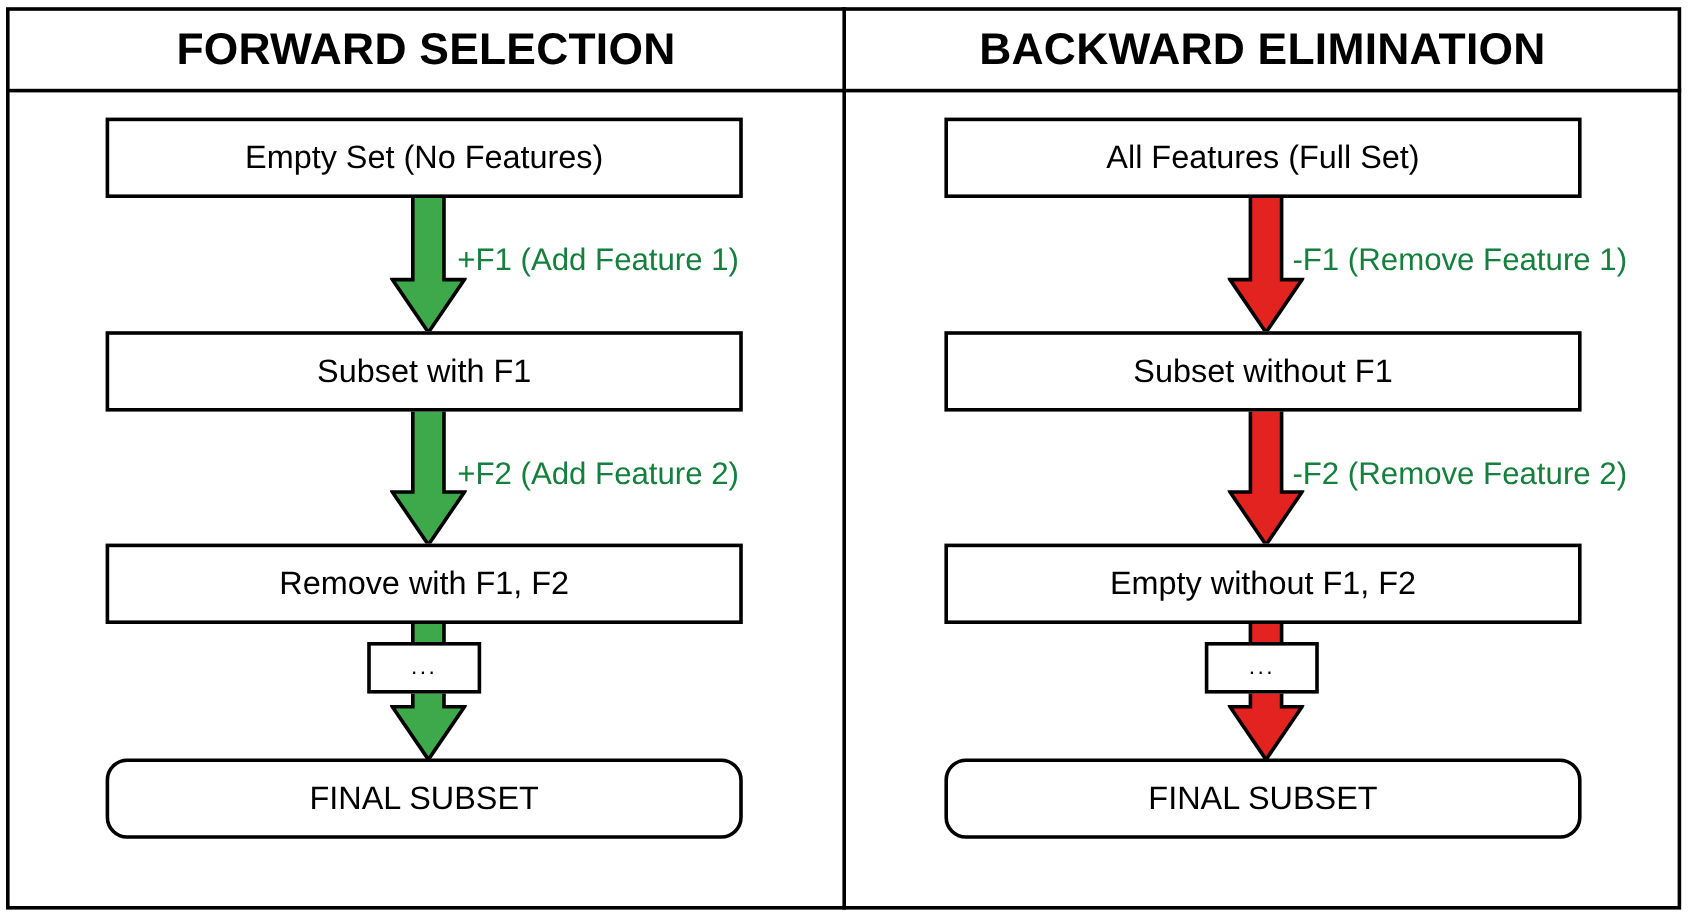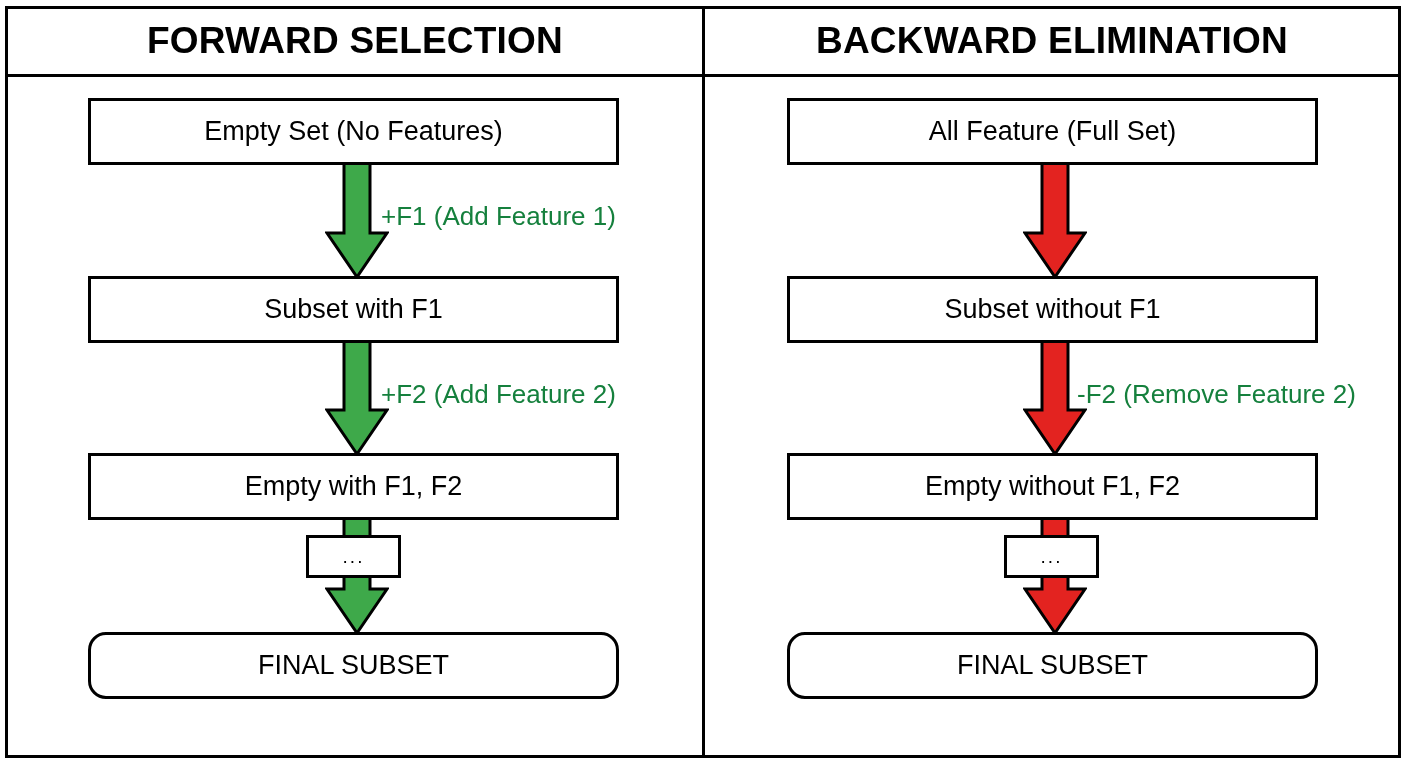--- a/index.html
+++ b/index.html
@@ -170,42 +170,43 @@
 
     <div class="node n1">Subset with F1</div>
 
     <div class="arrow a1">
       <svg viewBox="0 0 64 117" preserveAspectRatio="none">
         <polygon points="19,0 45,0 45,71 62,71 32,115 2,71 19,71" fill="#3EA94A" stroke="#000000" stroke-width="3" stroke-linejoin="miter"></polygon>
       </svg>
     </div>
     <div class="edge-label l1">+F2 (Add Feature 2)</div>
 
-    <div class="node n2">Empty with F1, F2</div>
+    <div class="node n2">Remove with F1, F2</div>
 
     <div class="arrow a2">
       <svg viewBox="0 0 64 119" preserveAspectRatio="none">
         <polygon points="19,0 45,0 45,73 62,73 32,117 2,73 19,73" fill="#3EA94A" stroke="#000000" stroke-width="3" stroke-linejoin="miter"></polygon>
       </svg>
     </div>
 
     <div class="ellipsis-box">...</div>
 
     <div class="node n3">FINAL SUBSET</div>
   </div>
 
   <div class="panel right">
 
-    <div class="node n0">All Feature (Full Set)</div>
+    <div class="node n0">All Features (Full Set)</div>
 
     <div class="arrow a0">
       <svg viewBox="0 0 64 118" preserveAspectRatio="none">
         <polygon points="19,0 45,0 45,72 62,72 32,116 2,72 19,72" fill="#E32320" stroke="#000000" stroke-width="3" stroke-linejoin="miter"></polygon>
       </svg>
     </div>
+    <div class="edge-label l0">-F1 (Remove Feature 1)</div>
 
     <div class="node n1">Subset without F1</div>
 
     <div class="arrow a1">
       <svg viewBox="0 0 64 117" preserveAspectRatio="none">
         <polygon points="19,0 45,0 45,71 62,71 32,115 2,71 19,71" fill="#E32320" stroke="#000000" stroke-width="3" stroke-linejoin="miter"></polygon>
       </svg>
     </div>
     <div class="edge-label l1">-F2 (Remove Feature 2)</div>
 

